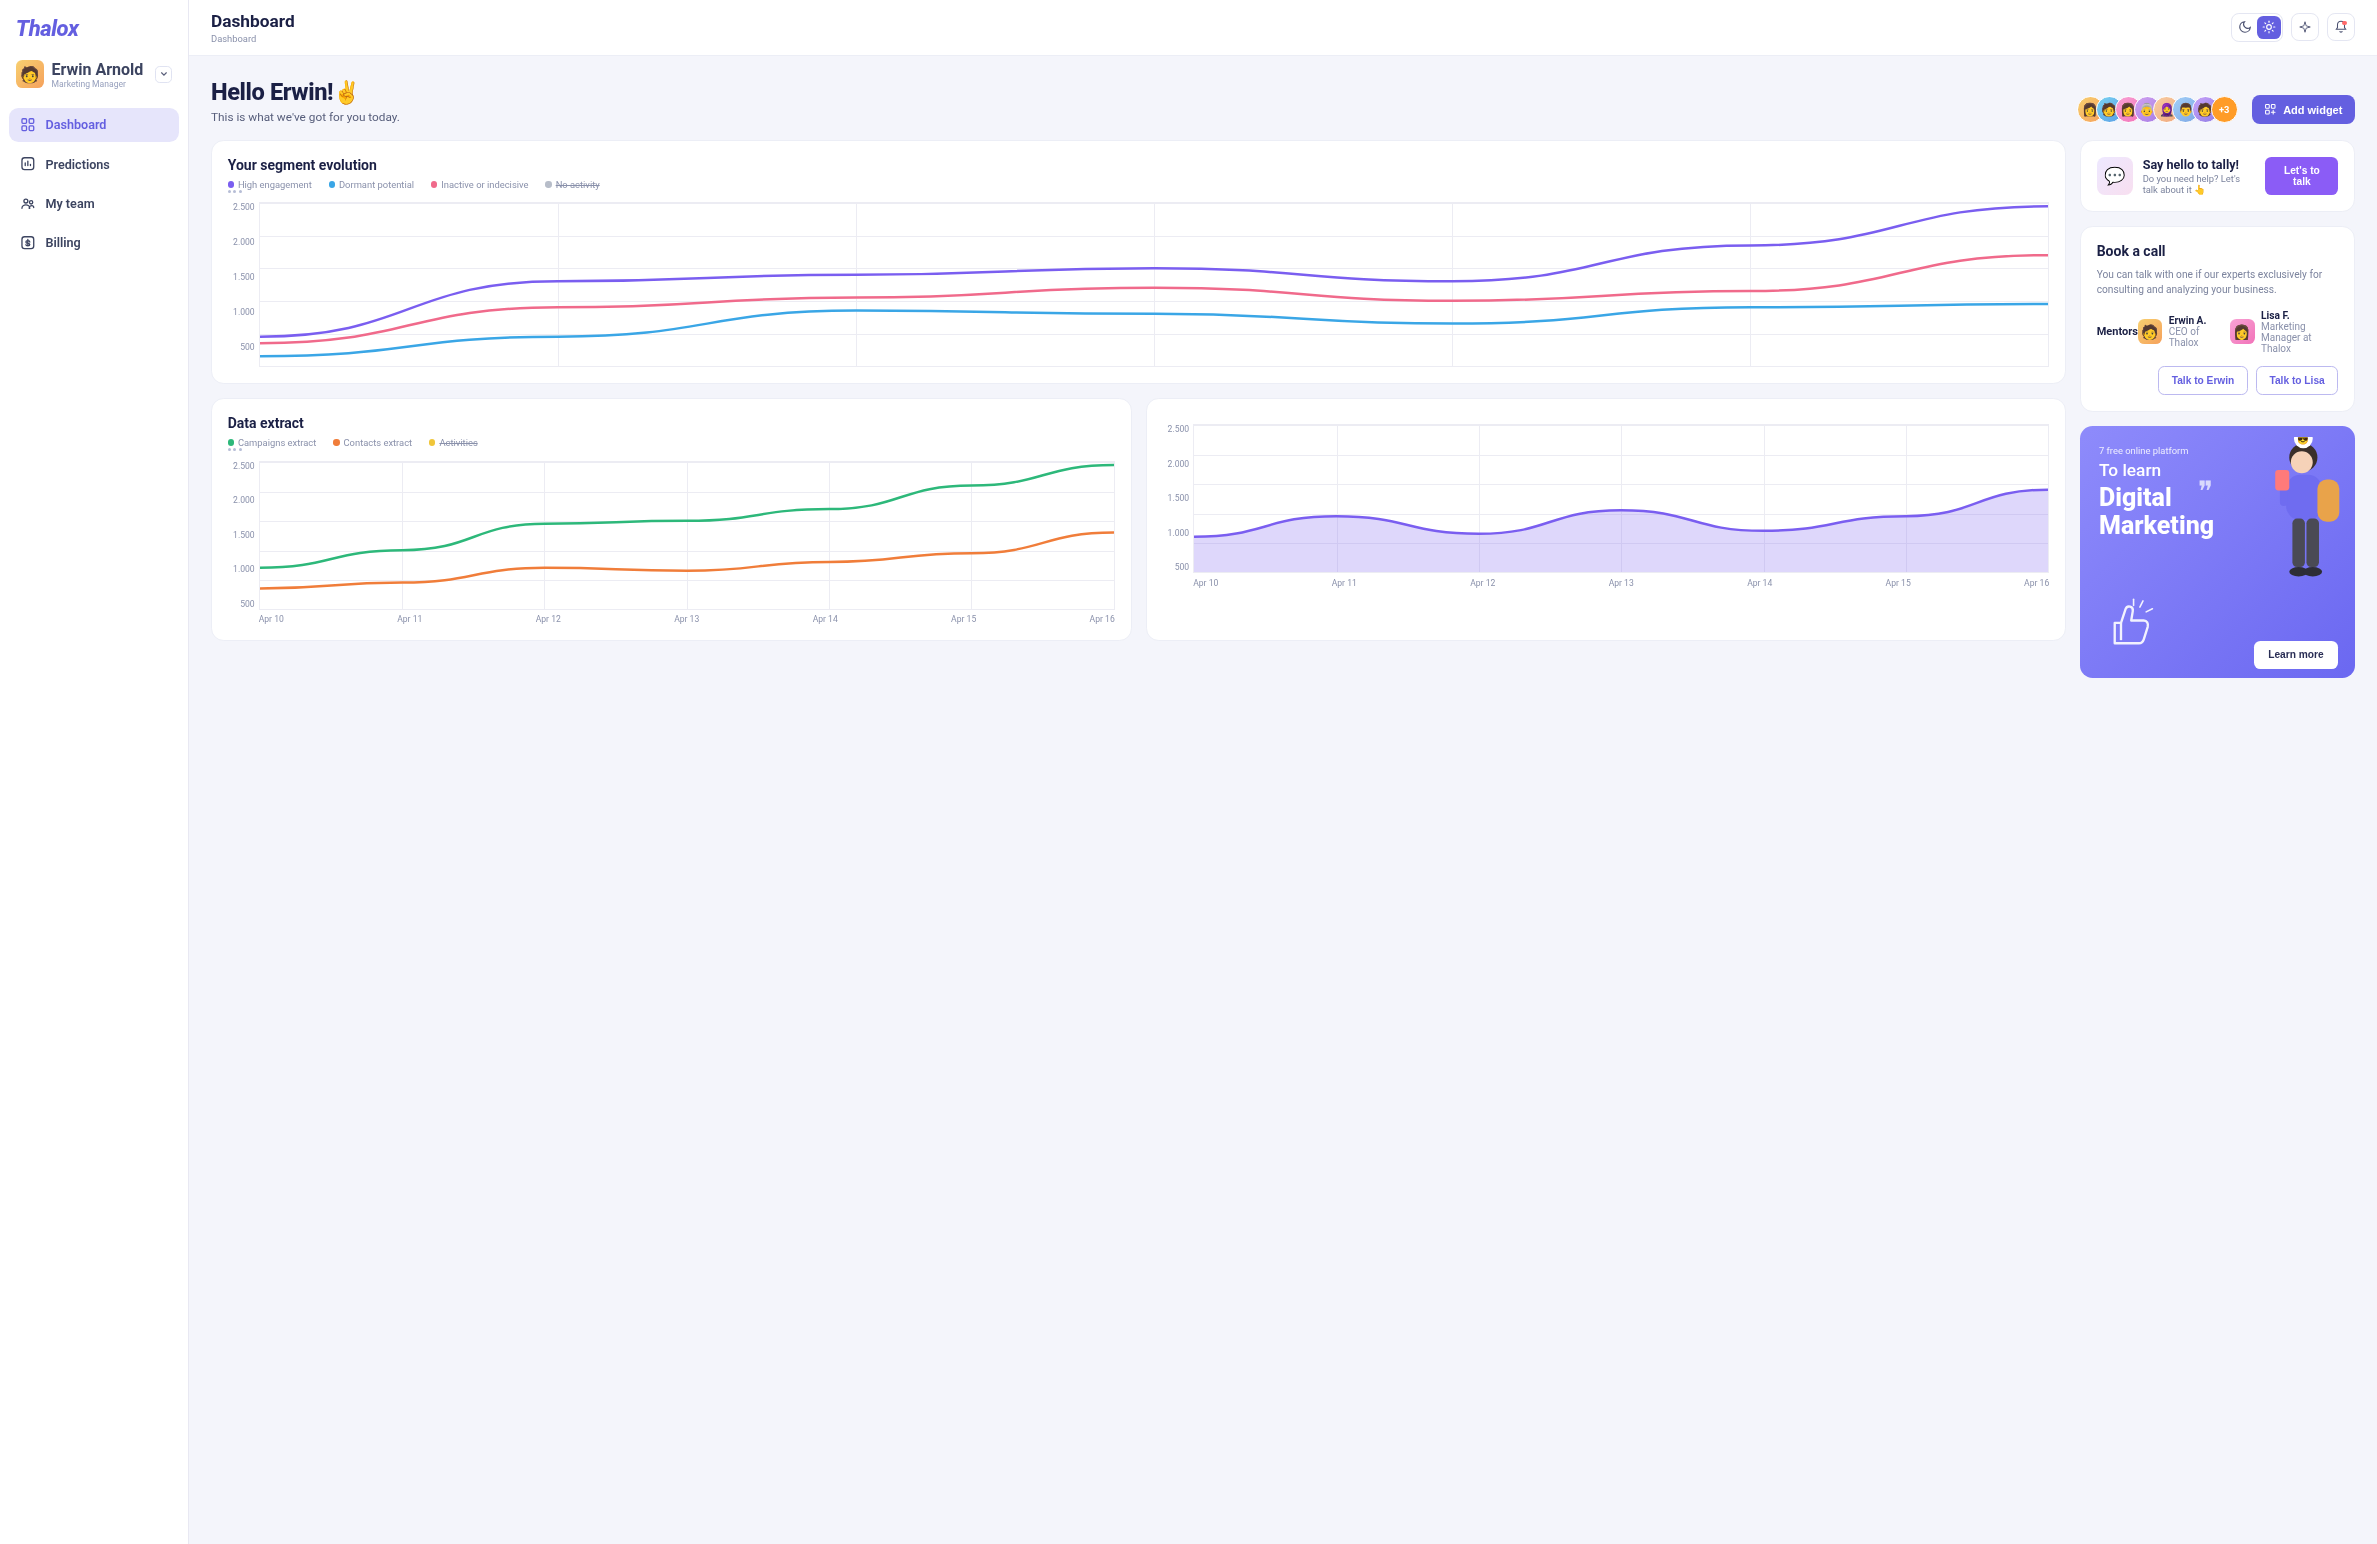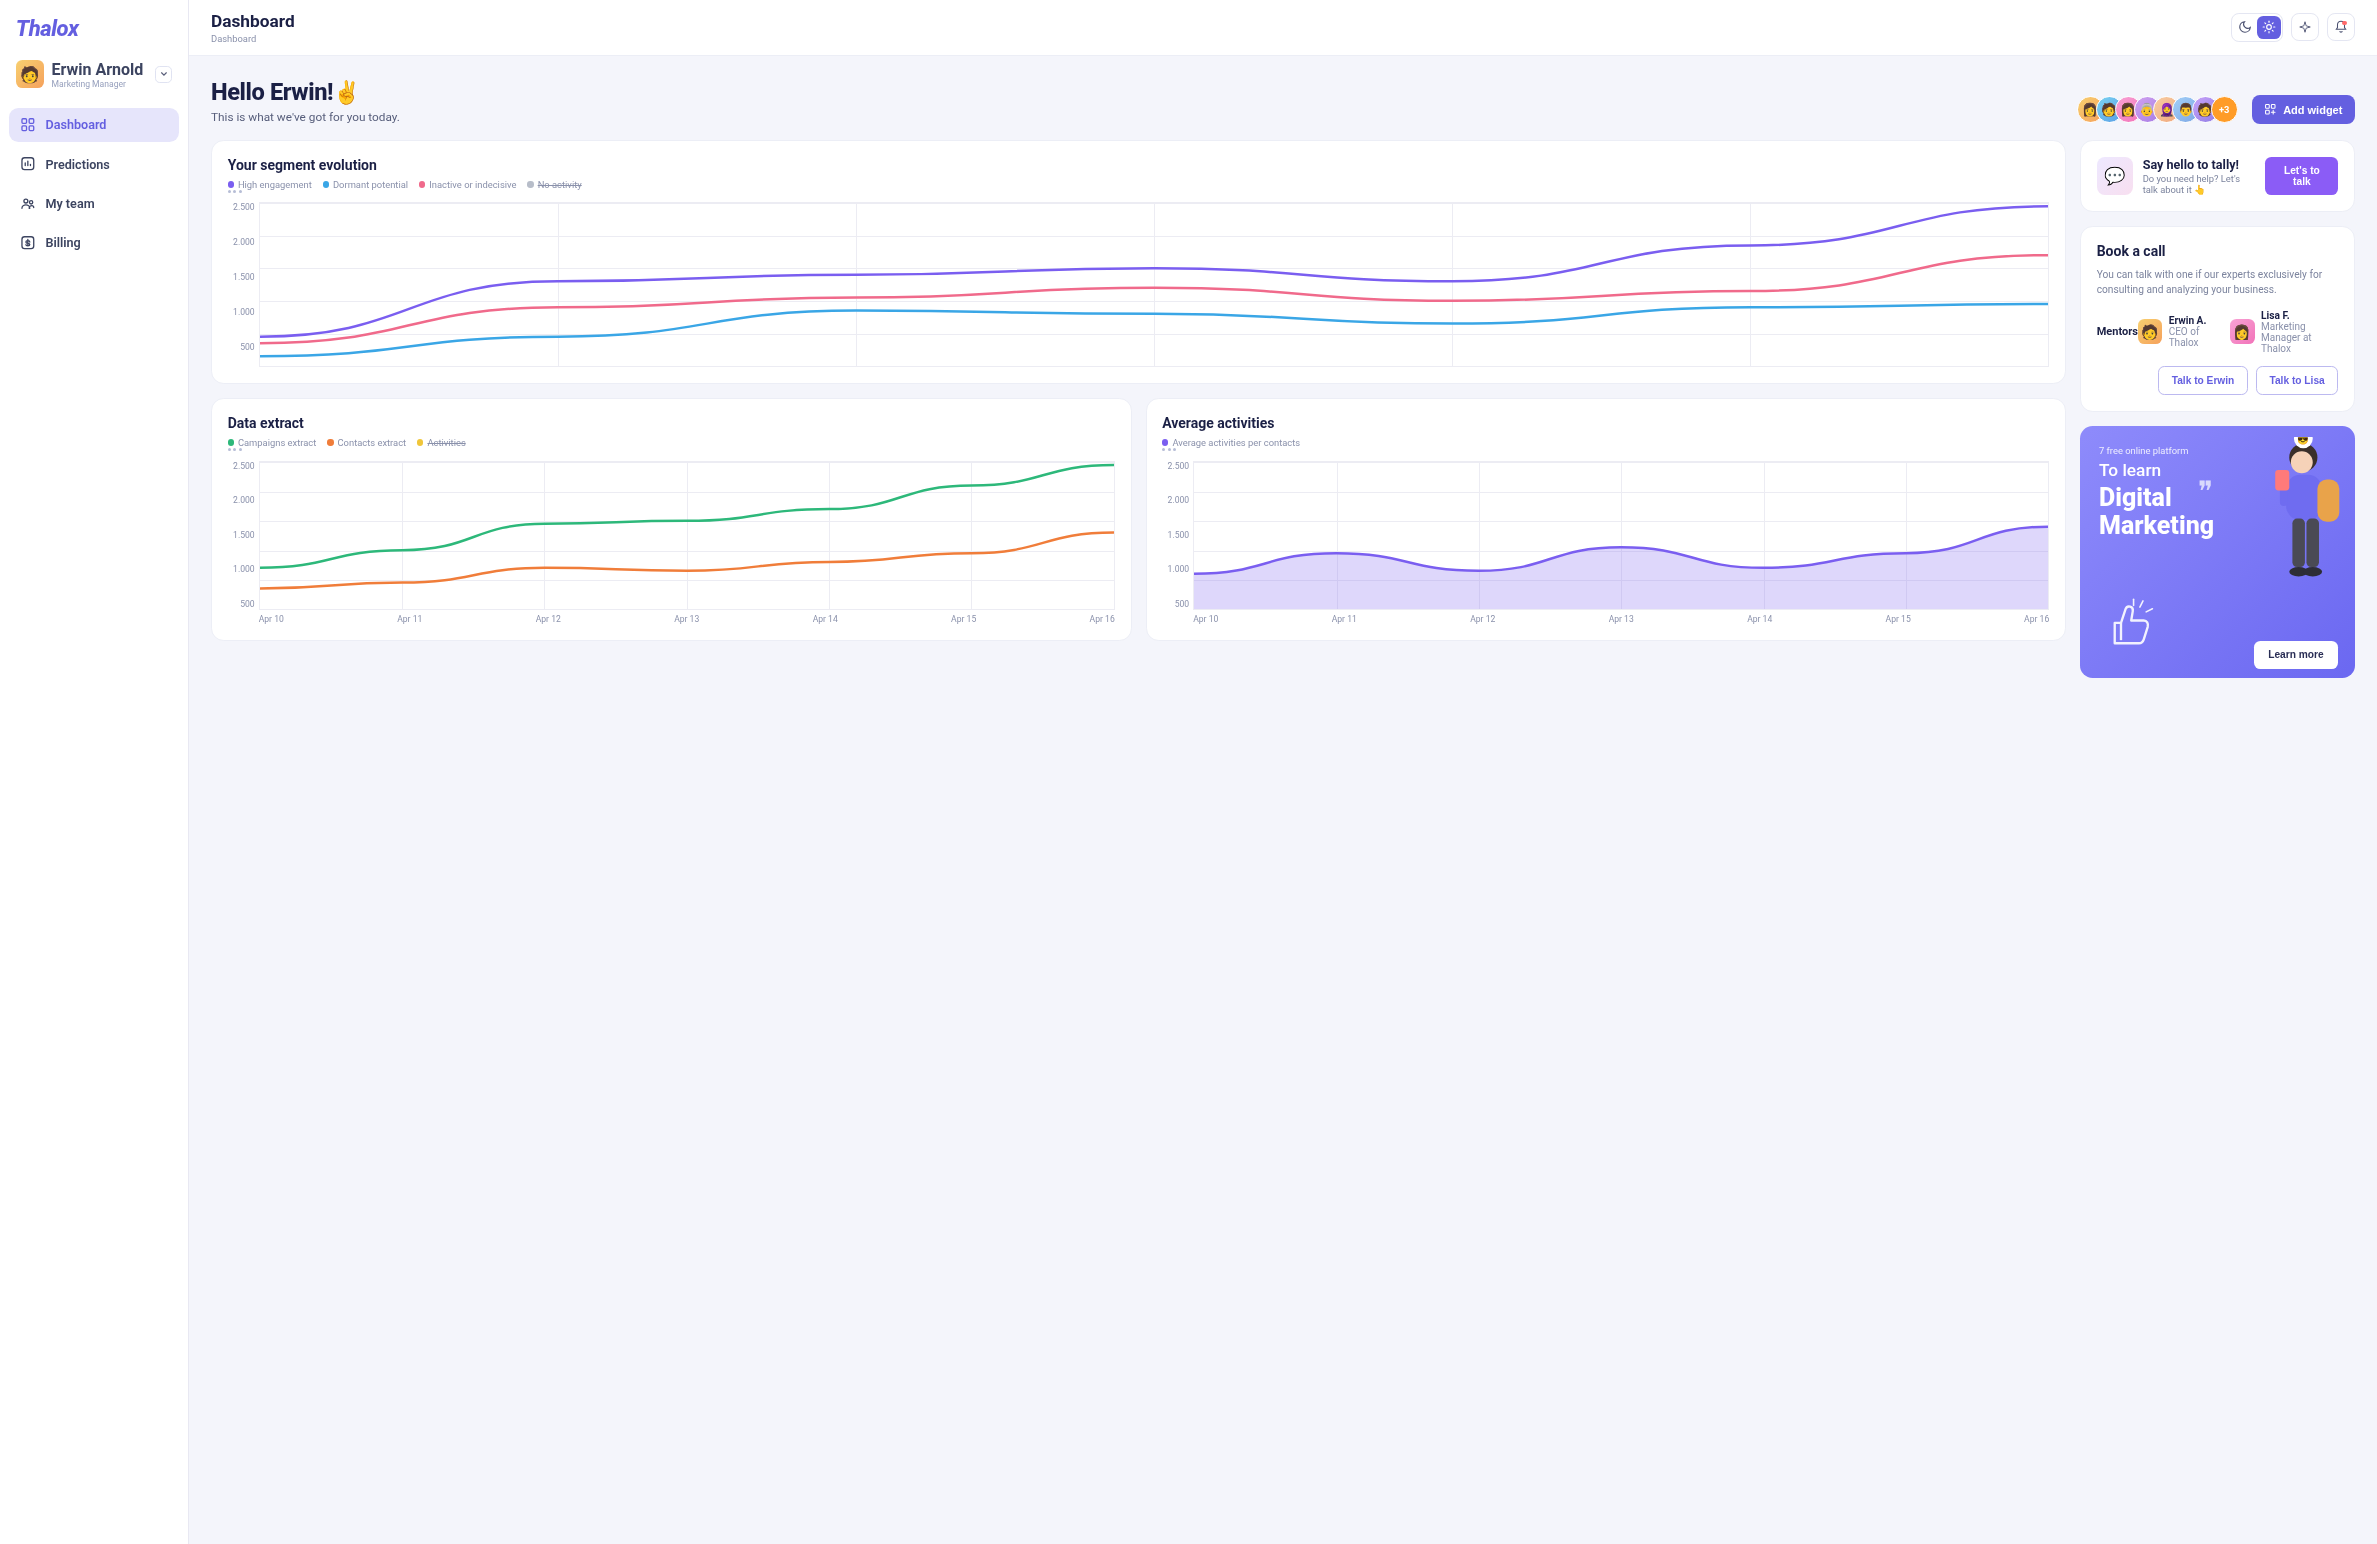--- a/index.html
+++ b/index.html
@@ -45,21 +45,21 @@
 .avatar-stack .more { background:#ff9c27; color:#fff; font-size:9.4px; font-weight:700;}
 .add-widget-btn { background:#645fe0; color:#fff; border:none; padding:8.6px 12.6px; border-radius:7.9px; font-size:11px; font-weight:600; display:flex; gap:6.3px; align-items:flex-end; cursor:pointer;}
 
 .grid { display:grid; grid-template-columns: 1fr 275px; gap:14px; }
 .card { background:#fff; border:0.8px solid #eceef6; border-radius:12.6px; padding:15.7px; }
 .card-header { display:flex; justify-content:space-between; align-items:start;flex-direction:column;}
 .card-title { font-size:14px; font-weight:700; }
 .card-menu { color:#b6bdd6; font-size:12.6px; font-weight:900; letter-spacing:1.6px; cursor:pointer; display:flex; gap:2.4px;}
 .card-menu span{width:3.1px;height:3.1px;border-radius:50%;background:#b6bdd6;display:block;}
 
-.legend { display:flex; flex-wrap:wrap; gap:11px; font-size:9.4px; color:#8a91ab; margin-top:6.3px;text-align:center;}
+.legend { display:flex; flex-wrap:wrap; gap:17px; font-size:9.4px; color:#8a91ab; margin-top:6.3px;text-align:center;}
 .legend-item { display:flex; align-items:center; gap:3.9px;}
 .legend-dot { width:6.3px; height:6.3px; border-radius:50%; }
 
 .chart-wrap { position:relative; margin-top:9.4px; padding-left:31px;}
 .ylabels { position:absolute; left:0; top:0; bottom:15.7px; display:flex; flex-direction:column; justify-content:space-between; font-size:8.6px; color:#8a91ab; text-align:right; width:27px;}
 .plot { border:0.8px solid #ececf3; height:165px; width:100%; position:relative; overflow:hidden;}
 .plot .grid-h { position:absolute; left:0; right:0; border-top:0.8px solid #ececf3;}
 .plot .grid-v { position:absolute; top:0; bottom:0; border-left:0.8px solid #ececf3;}
 .plot svg{ position:absolute; inset:0; width:100%; height:100%;}
 .xlabels{ display:flex; justify-content:space-between; font-size:8.6px; color:#8a91ab; margin-top:4.7px;}
@@ -352,36 +352,20 @@
                     <div>Apr 12</div>
                     <div>Apr 13</div>
                     <div>Apr 14</div>
                     <div>Apr 15</div>
                     <div>Apr 16</div>
                   </div>
               </div>
             </div>
 
             <div class="card">
-              <div class="card-header">
-                <div>
-                  <div class="card-title">Average activities</div>
-                  <div class="legend" id="legend-activities">
-                      <div class="legend-item">
-                        <span class="legend-dot" style="background:#7a5ef0"></span>
-                        <span style="">Average activities per contacts</span>
-                      </div>
-                    </div>
-                </div>
-                <div class="card-menu">
-                    <span></span>
-                    <span></span>
-                    <span></span>
-                  </div>
-              </div>
               <div class="chart-wrap">
                 <div class="ylabels" id="yl-activities">
                     <div>2.500</div>
                     <div>2.000</div>
                     <div>1.500</div>
                     <div>1.000</div>
                     <div>500</div>
                   </div>
                 <div class="plot" style="height:149px" id="plot-activities">
                     <div class="grid-h" style="top: 118px;"></div>

